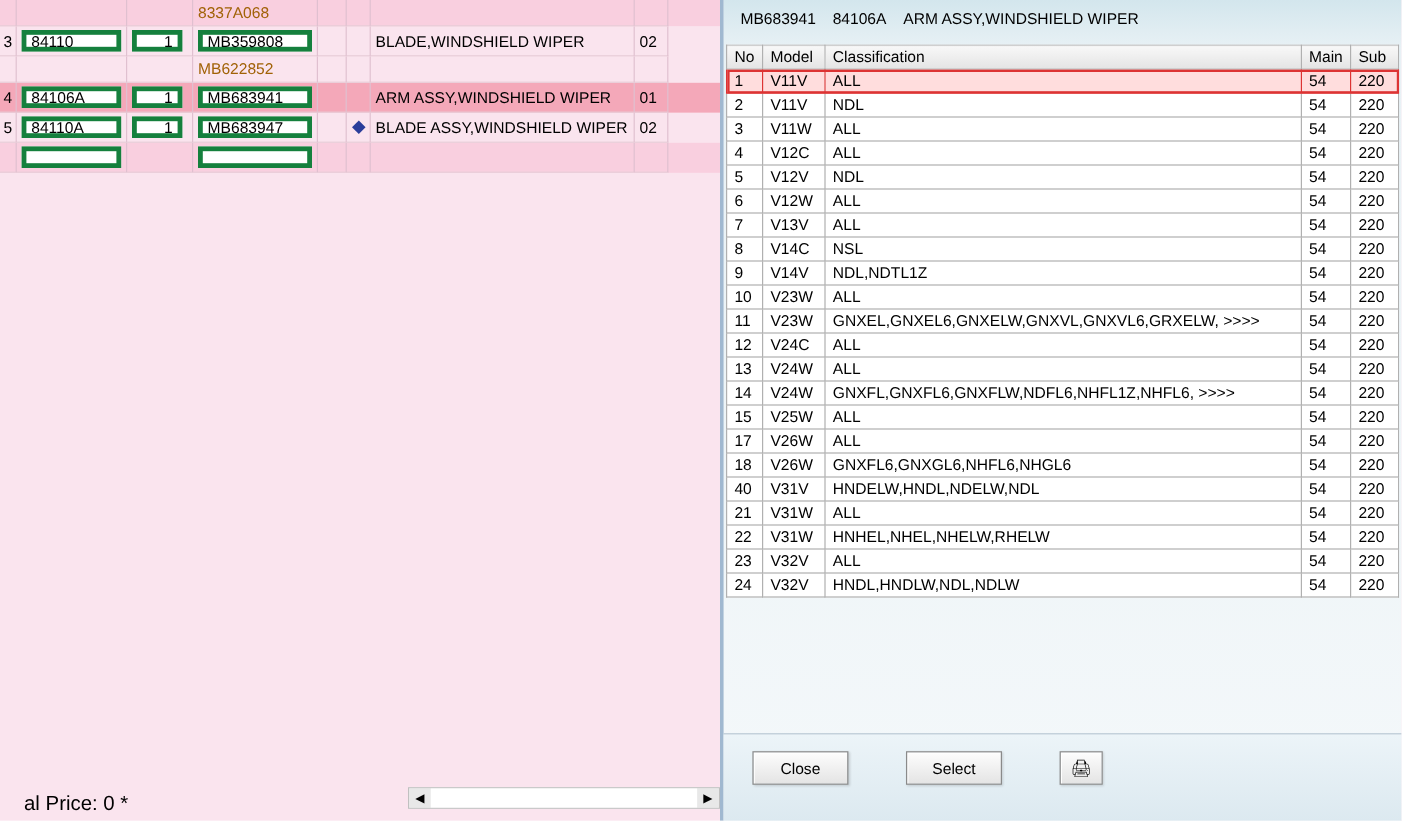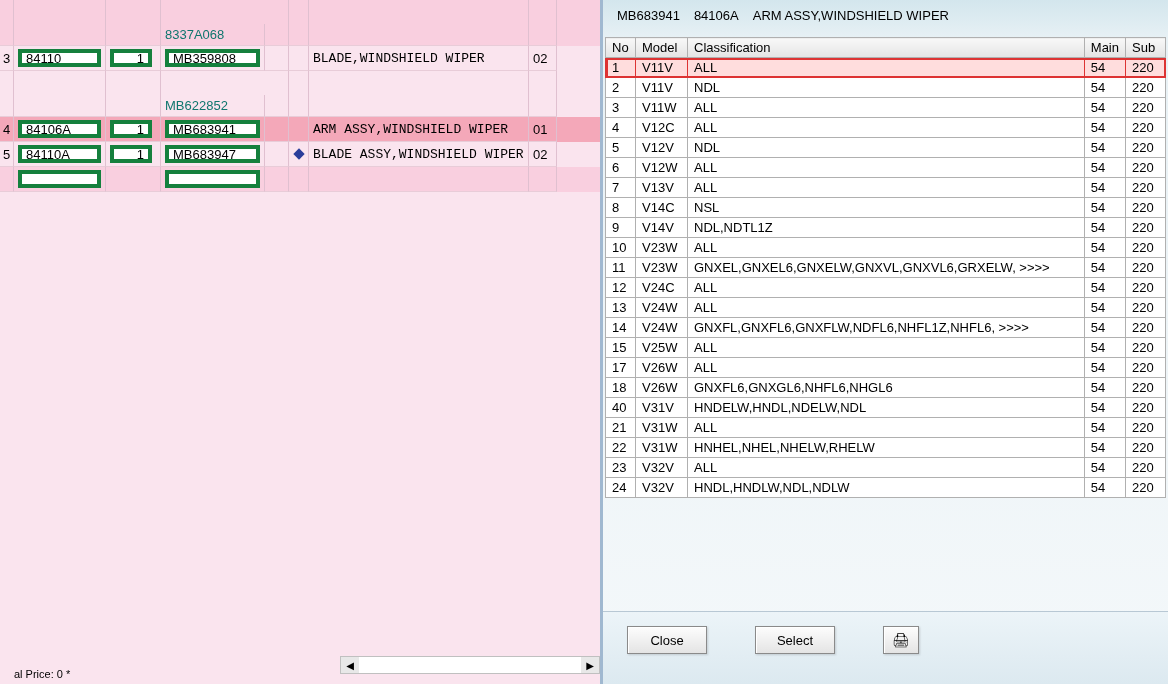--- a/index.html
+++ b/index.html
@@ -34,33 +34,33 @@
   .parts-row.striped0 { background: #f9cfdf; }
   .parts-row.striped1 { background: #fae4ee; }
   .parts-row.selected { background: #f4a8b9; }
   .pc { border-right: 1px solid #e0c0d0; border-bottom: 1px solid #e8ccd8; padding: 3px 4px; display:flex; align-items:center; white-space: nowrap; overflow: hidden; }
   .pc.idx { width: 14px; justify-content:center; }
   .pc.code { width: 92px; }
   .pc.qty { width: 55px; justify-content: flex-end; padding-right: 8px; }
   .pc.partno { width: 104px; }
   .pc.g1 { width: 24px; }
   .pc.icon { width: 20px; justify-content:center; }
-  .pc.desc { width: 220px; font-family: Liberation Mono, monospace; }
+  .pc.desc { width: 220px; }
   .pc.tail { width: 28px; }
   .pc .inp {
     background: #fff;
     border: 4px solid #15803d;
     width: 100%;
     height: 18px;
     padding: 0 4px;
     display:flex;
     align-items:center;
   }
   .pc.qty .inp { text-align: right; justify-content: flex-end; }
-  .red-text { color: #0f766e; margin-top: 24px; }
+  .red-text { color: #a16207; }
   .diamond {
     width: 8px; height: 8px;
     background: #2a3d9a;
     transform: rotate(45deg);
     display:inline-block;
   }
   .left-scroll {
     position: absolute;
     bottom: 10px;
     left: 340px;
@@ -77,23 +77,23 @@
     display:flex;
     align-items:center;
     justify-content:center;
     font-size: 10px;
     cursor: pointer;
   }
   .scroll-track { flex:1; background:#fff; }
   .price-footer {
     position: absolute;
     bottom: 2px;
-    left: 12px;
-    font-size: 11px;
-    padding: 2px 2px;
+    left: 0px;
+    font-size: 17px;
+    padding: 2px 20px;
   }
   
   .right-panel {
     width: 568px;
     height: 684px;
     background: linear-gradient(to bottom, #d3e6ed 0px, #e8f1f5 40px, #f4f8fa 100%);
     border-left: 3px solid #a0b8d0;
     position: relative;
     display:flex;
     flex-direction: column;

